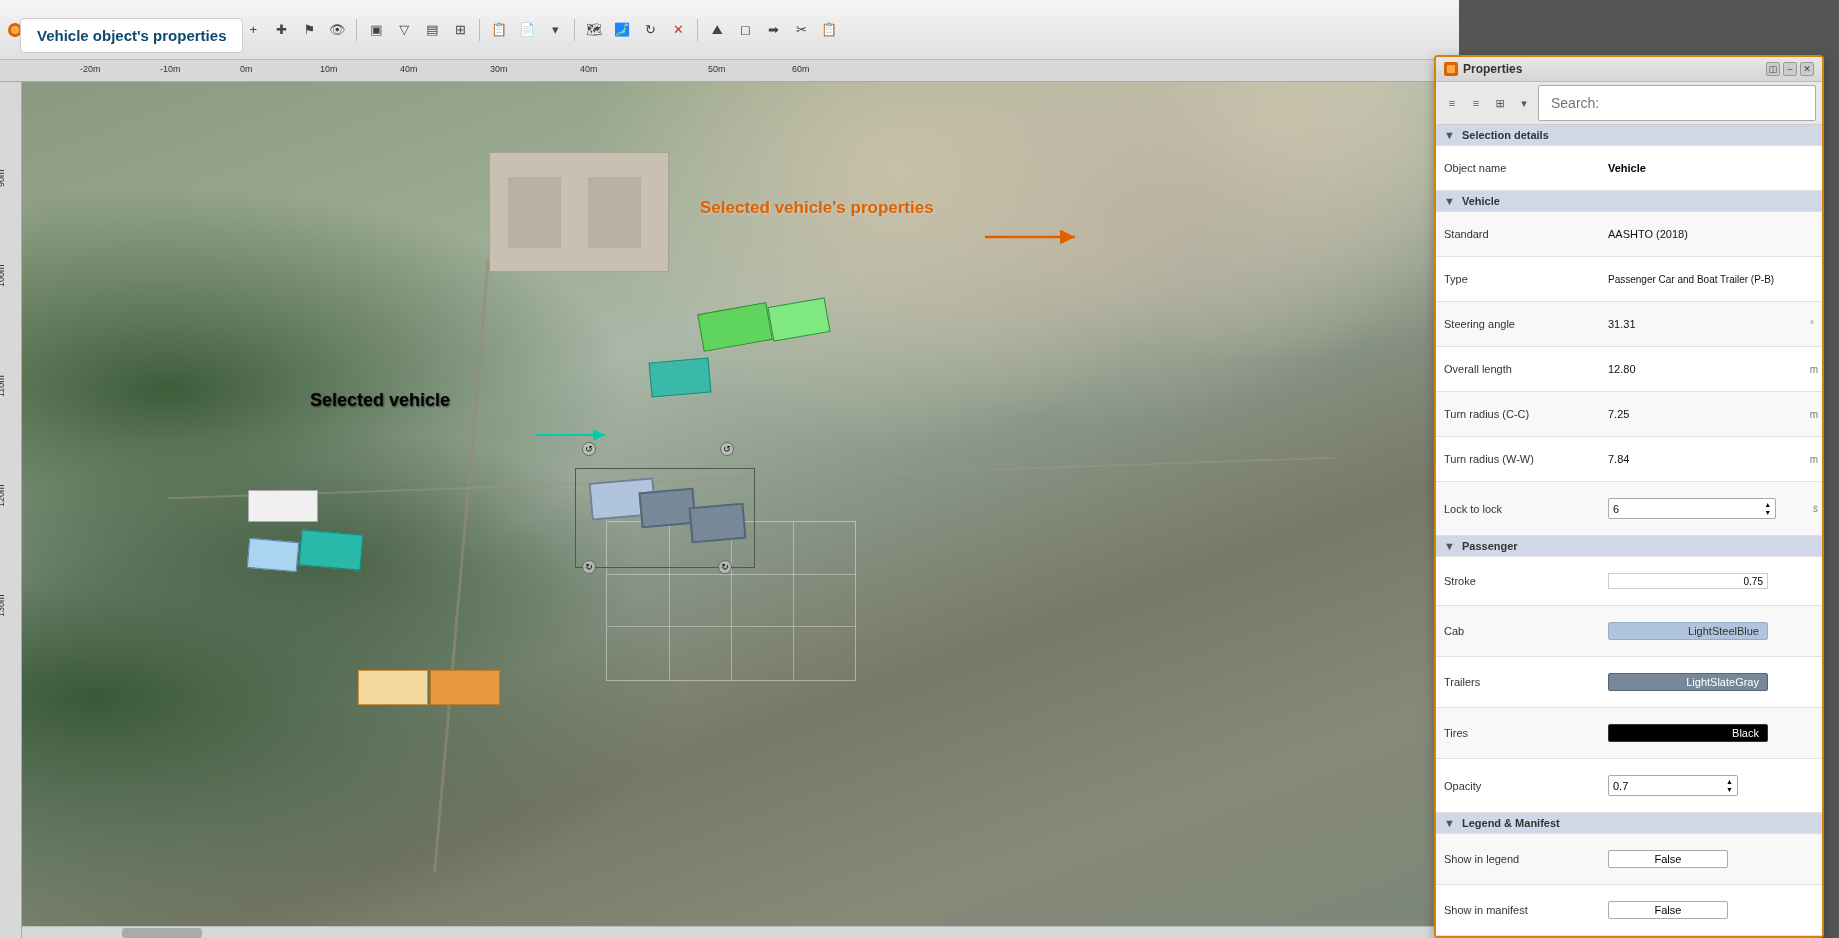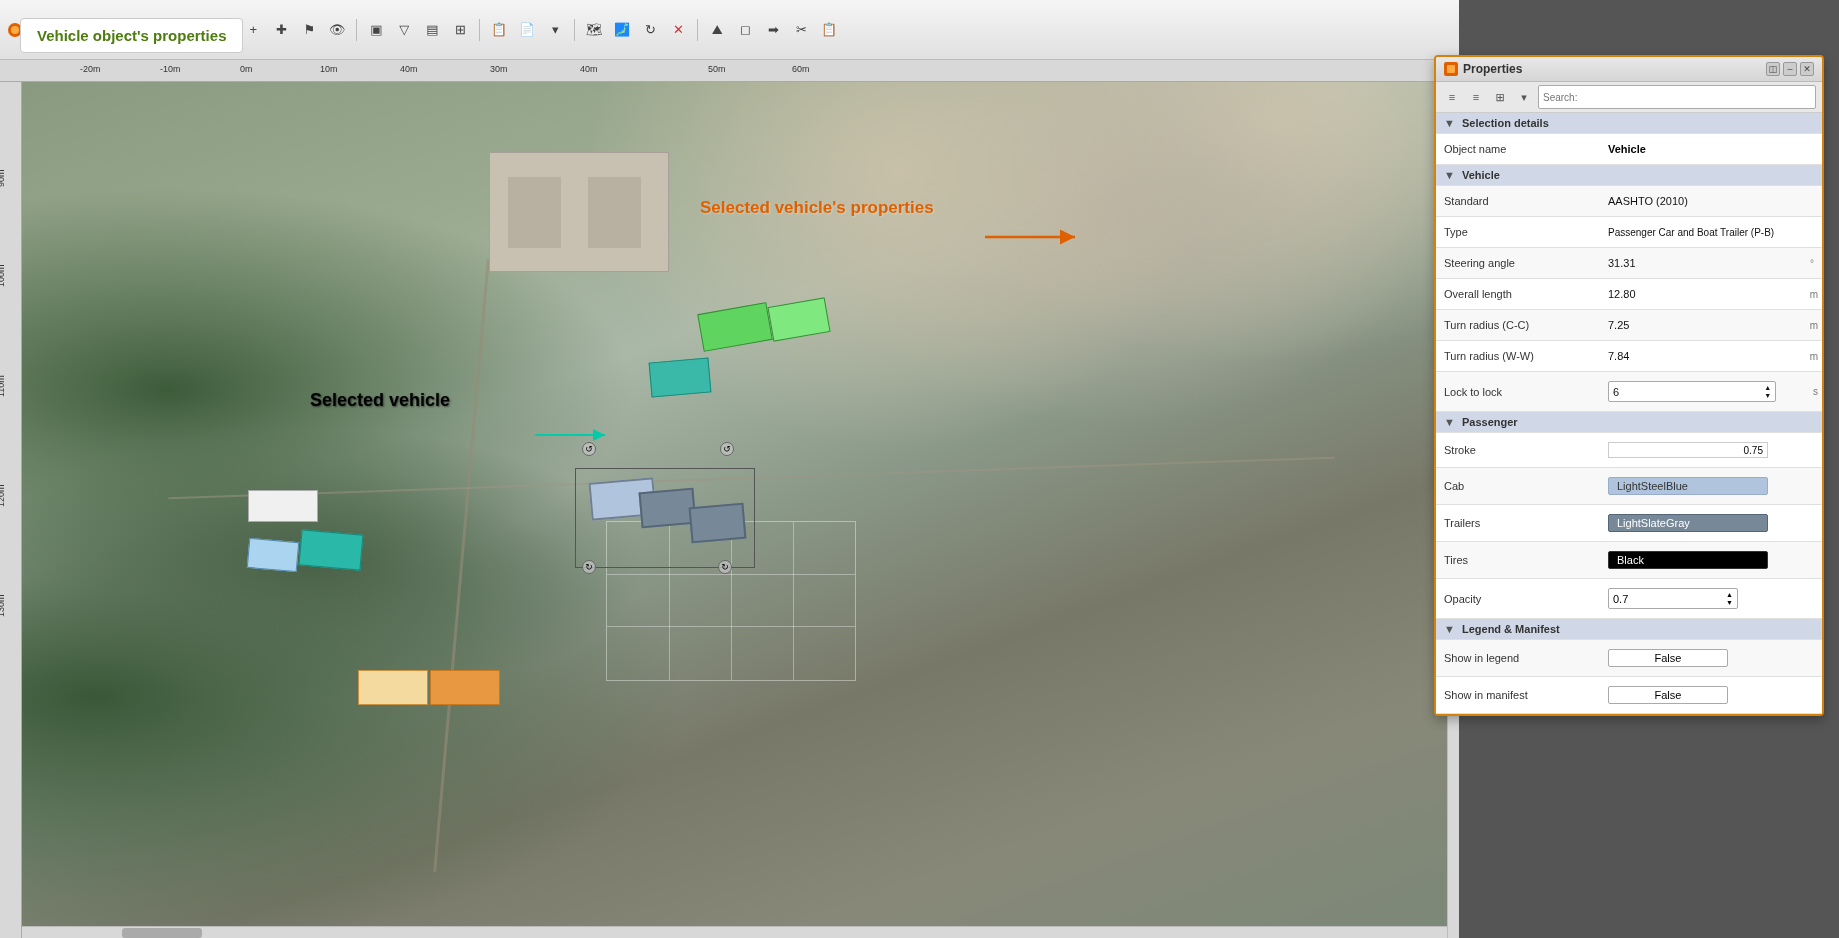--- a/index.html
+++ b/index.html
@@ -12,21 +12,21 @@
     .title-box {
       position: absolute;
       top: 18px; left: 20px;
       background: white;
       border: 1px solid #ccc;
       padding: 8px 16px;
       border-radius: 4px;
       z-index: 10;
     }
     .title-box span {
-      color: #4d7c0f;
+      color: #0c4a6e;
       font-size: 15px;
       font-weight: bold;
     }
 
     
     .map-area {
       position: absolute;
       top: 60px; left: 0; right: 380px; bottom: 0;
       background: #7a8a7a;
       overflow: hidden;
@@ -185,35 +185,35 @@
       width: 20px; height: 20px;
       border: none;
       background: transparent;
       cursor: pointer;
       display: flex; align-items: center; justify-content: center;
       font-size: 11px;
       color: #555;
     }
     .panel-search-box {
       flex: 1;
-      height: 24px;
+      height: 36px;
       border: 1px solid #aaa;
       background: white;
-      padding: 0 4px;
-      font-size: 10px;
+      padding: 0 12px;
+      font-size: 14px;
       border-radius: 2px;
     }
 
     
     .props-table {
       width: 100%;
       border-collapse: collapse;
     }
     .props-table td {
-      padding: 9px 8px;
+      padding: 16px 8px;
       font-size: 11px;
       border-bottom: 1px solid #e0e0e0;
       vertical-align: middle;
     }
     .section-header {
       background: #d0d8e8;
       font-weight: bold;
       color: #333;
       font-size: 11px;
       padding: 4px 8px;
@@ -243,21 +243,21 @@
       color: #555;
       font-size: 10px;
     }
     .color-swatch {
       display: inline-block;
       padding: 2px 8px;
       border-radius: 2px;
       font-size: 11px;
       font-weight: normal;
       min-width: 120px;
-      text-align: left;
+      text-align: right;
     }
     .color-swatch-stroke {
       background: white;
       border: 1px solid #ccc;
       width: 150px;
       display: inline-block;
       text-align: right;
       padding-right: 4px;
     }
     .spinner-input {
@@ -592,21 +592,21 @@
       </tr>
 
       <tr class="section-header">
         <td colspan="3">
           <span class="section-toggle">▼ </span>
           <span>Vehicle</span>
         </td>
       </tr>
       <tr class="row-alt">
         <td class="prop-label">Standard</td>
-        <td class="prop-value" colspan="2">AASHTO (2010)</td>
+        <td class="prop-value" colspan="2">AASHTO (2018)</td>
       </tr>
       <tr class="row-normal">
         <td class="prop-label">Type</td>
         <td class="prop-value" colspan="2" style="font-size:10px;">Passenger Car and Boat Trailer (P-B)</td>
       </tr>
       <tr class="row-alt">
         <td class="prop-label">Steering angle</td>
         <td class="prop-value">31.31</td>
         <td style="width:30px;text-align:right;">
           <span style="font-size:10px;color:#888;">°</span>

